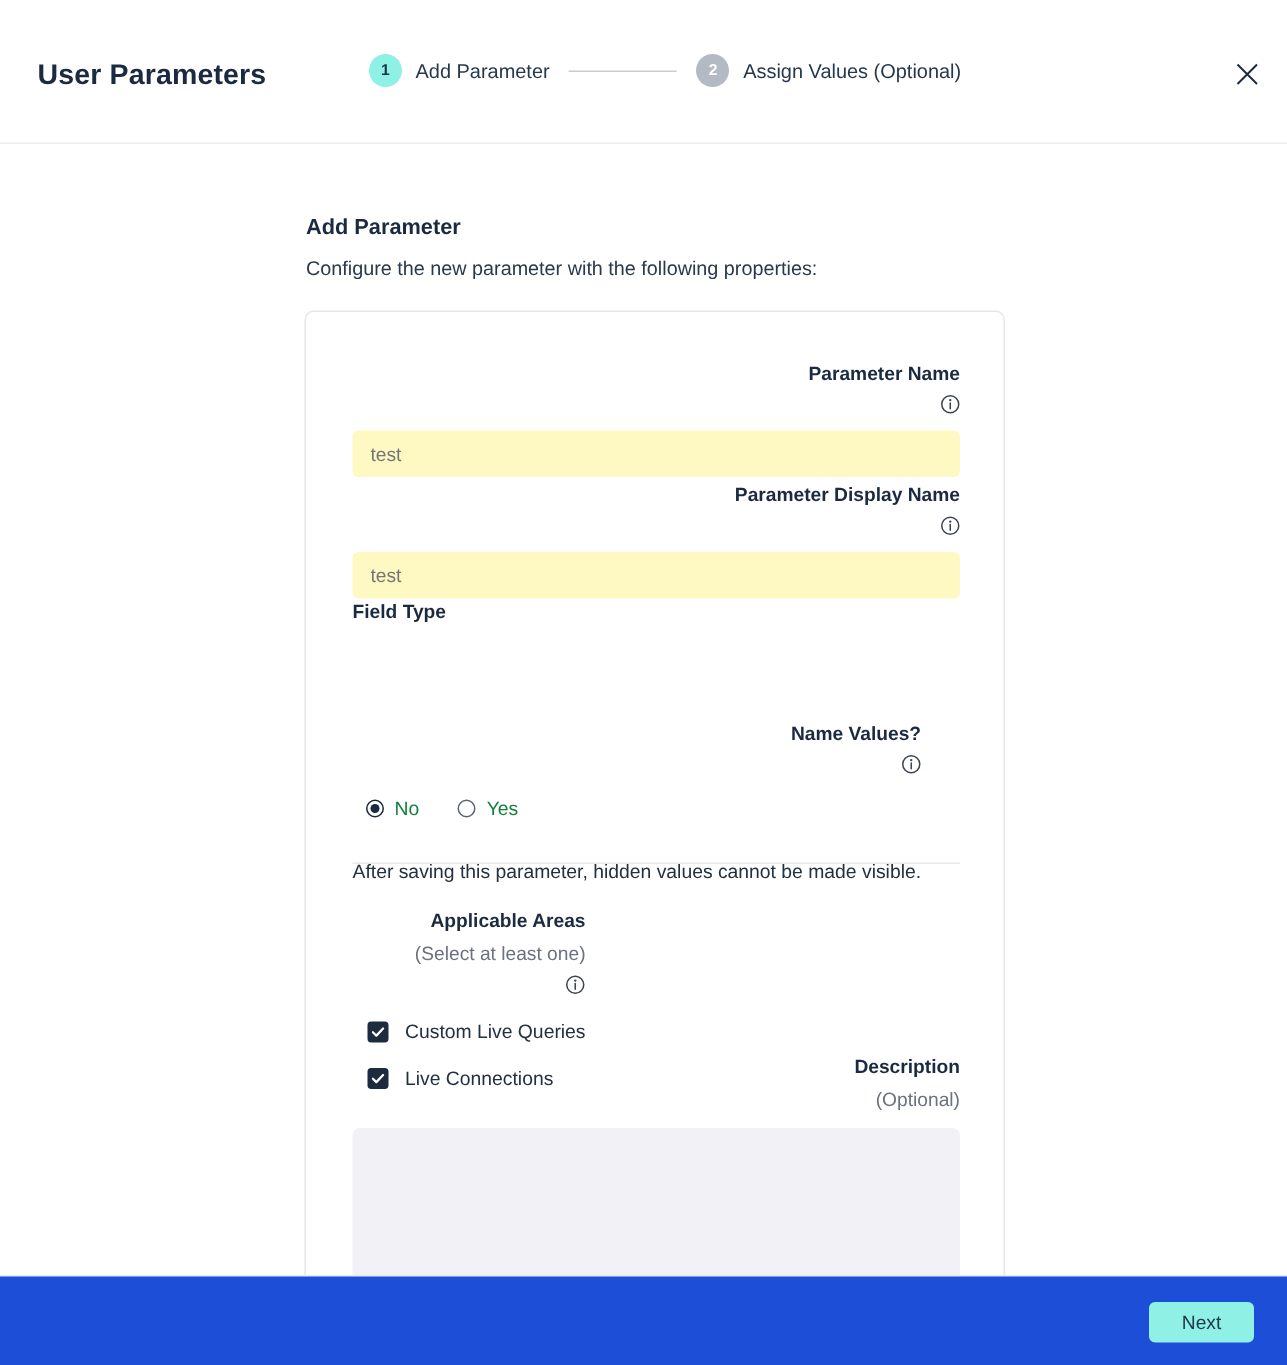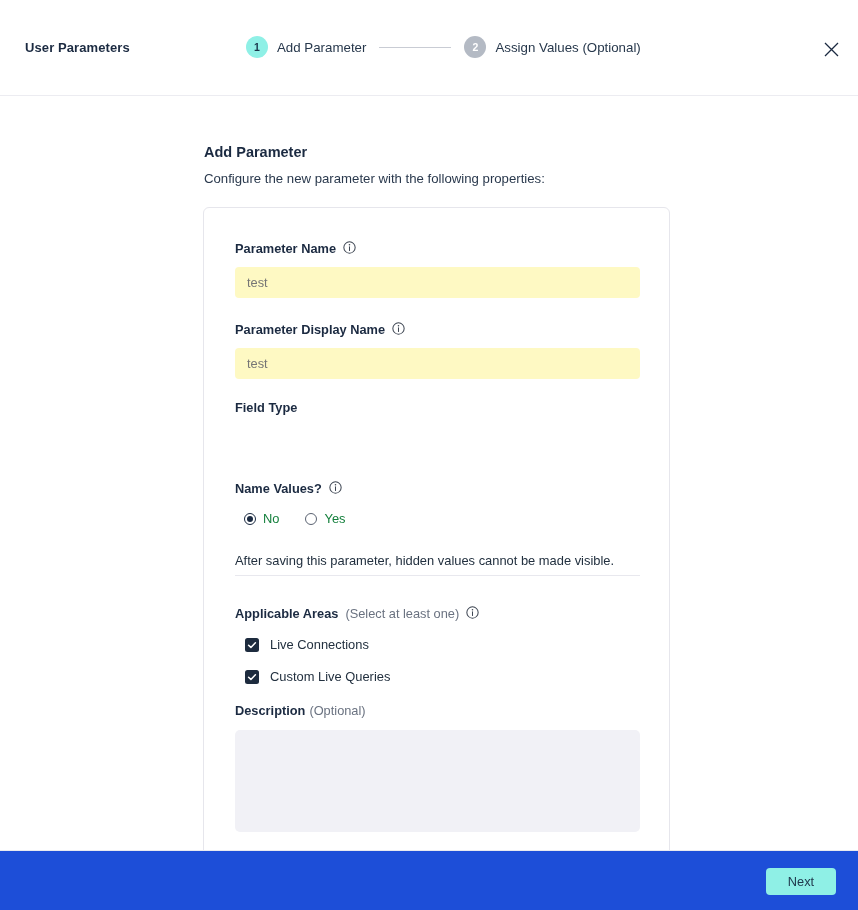--- a/index.html
+++ b/index.html
@@ -12,21 +12,21 @@
   .app { position: relative; width: 858px; height: 910px; overflow: hidden; background:#fff; }
 
   
   .header {
     position: absolute; left: 0; top: 0; width: 858px; height: 96px;
     border-bottom: 1px solid #ececf1;
     background: #ffffff;
   }
   .header-title {
     position: absolute; left: 25px; top: 40px;
-    font-size: 13px; font-weight: bold; color: #1b2a41;
+    font-size: 19px; font-weight: bold; color: #1b2a41;
     letter-spacing: .1px;
   }
   .stepper {
     position: absolute; left: 246px; top: 36px;
     display: flex; align-items: center; gap: 0;
   }
   .step { display: flex; align-items: center; gap: 9px; }
   .step-badge {
     width: 22px; height: 22px; border-radius: 50%;
     display: flex; align-items: center; justify-content: center;
@@ -63,21 +63,21 @@
   .card {
     position: absolute; left: 203px; top: 111px;
     width: 467px; height: 660px;
     border: 1px solid #e6e6ec; border-radius: 6px;
     background: #ffffff;
   }
   .card-inner { position: absolute; left: 31px; top: 0; width: 405px; }
 
   .field-label {
     font-size: 12.8px; font-weight: bold; color: #1b2a41;
-    display: flex; align-items: flex-start; gap: 7px;
+    display: flex; align-items: flex-end; gap: 7px; flex-direction: column;
   }
   .label-muted { font-weight: normal; color: #6a7280; }
   .info-icon { display:inline-flex; align-items:center; }
 
   .input-box {
     width: 405px; height: 31px; background: #fef9c3;
     border: none; border-radius: 4px;
     display: flex; align-items: center; padding: 0 12px;
     font-size: 12.8px; color: #878c99;
     font-family: "Liberation Sans", sans-serif;
@@ -236,37 +236,37 @@
             <span class="label-muted">(Select at least one)</span>
             <span class="info-icon">
               <svg width="13" height="13" viewBox="0 0 14 14">
                 <circle cx="7" cy="7" r="6.1" fill="none" stroke="#3d4552" stroke-width="1.1"></circle>
                 <circle cx="7" cy="4" r="0.85" fill="#3d4552"></circle>
                 <path d="M7 6.1 L7 10.3" stroke="#3d4552" stroke-width="1.1" stroke-linecap="round"></path>
               </svg>
             </span>
           </div>
 
+          <div class="check-row" style="margin-top:17px; margin-left:10px;">
+            <span class="checkbox">
+              <svg width="10" height="10" viewBox="0 0 10 10">
+                <path d="M1.6 5.2 L3.9 7.4 L8.4 2.7" fill="none" stroke="#ffffff" stroke-width="1.5" stroke-linecap="round" stroke-linejoin="round"></path>
+              </svg>
+            </span>
+            <span class="check-text">Custom Live Queries</span>
+          </div>
+
           <div class="check-row" style="margin-top:16px; margin-left:10px;">
             <span class="checkbox">
               <svg width="10" height="10" viewBox="0 0 10 10">
                 <path d="M1.6 5.2 L3.9 7.4 L8.4 2.7" fill="none" stroke="#ffffff" stroke-width="1.5" stroke-linecap="round" stroke-linejoin="round"></path>
               </svg>
             </span>
             <span class="check-text">Live Connections</span>
           </div>
-
-          <div class="check-row" style="margin-top:17px; margin-left:10px;">
-            <span class="checkbox">
-              <svg width="10" height="10" viewBox="0 0 10 10">
-                <path d="M1.6 5.2 L3.9 7.4 L8.4 2.7" fill="none" stroke="#ffffff" stroke-width="1.5" stroke-linecap="round" stroke-linejoin="round"></path>
-              </svg>
-            </span>
-            <span class="check-text">Custom Live Queries</span>
-          </div>
         </div>
 
         <div style="position:absolute; top:495px; left:0;">
           <div class="field-label">
             <span>Description</span>
             <span class="label-muted" style="margin-left:-3px;">(Optional)</span>
           </div>
           <textarea class="textarea-box" style="margin-top: 12px;" placeholder=""></textarea>
         </div>
 

